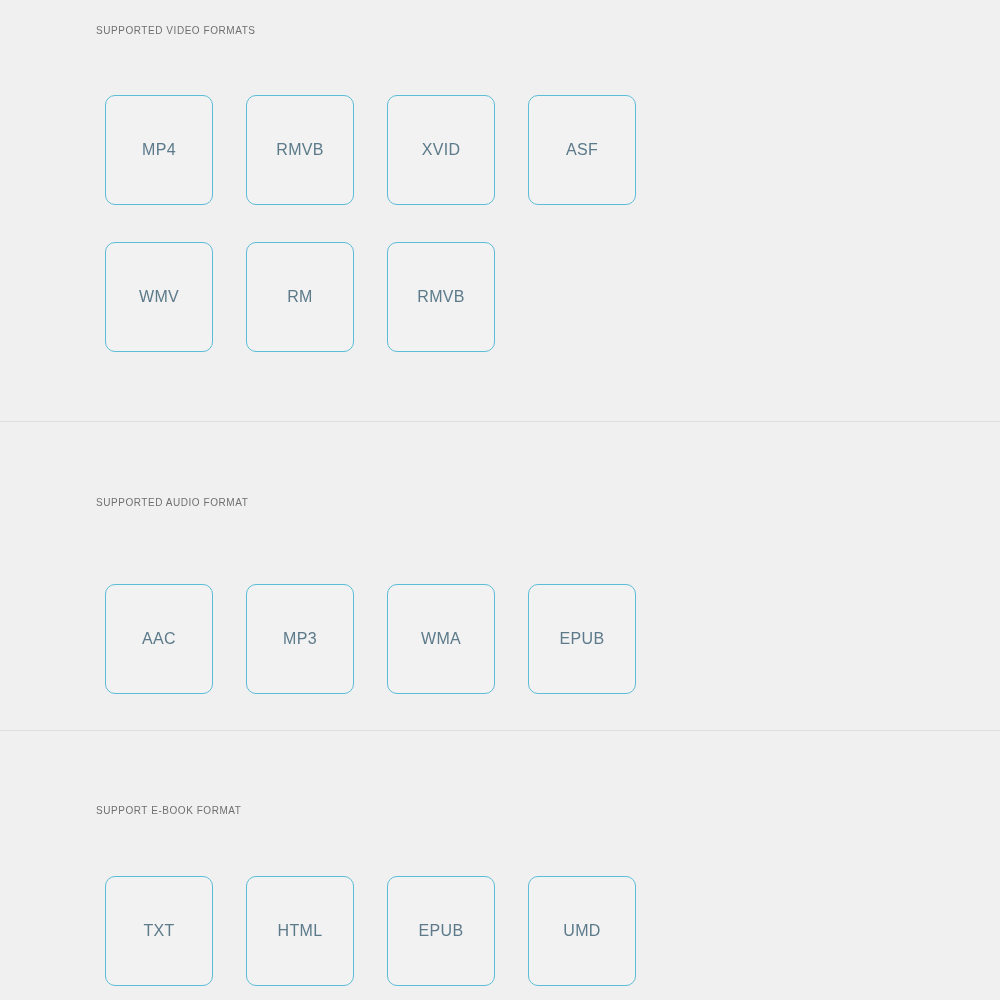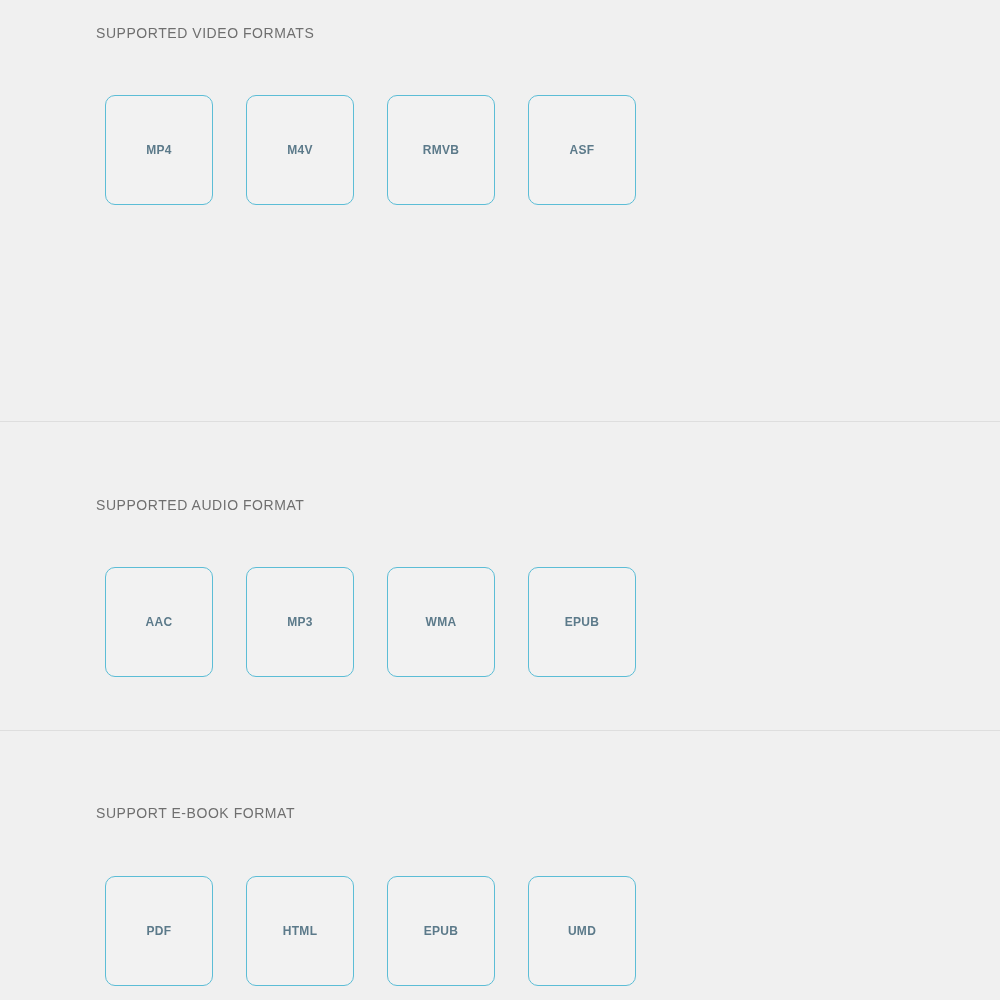--- a/index.html
+++ b/index.html
@@ -24,21 +24,21 @@
 
   .section {
     position: relative;
     box-sizing: border-box;
   }
 
   .section-heading {
     position: absolute;
     left: 96px;
     color: #6f6f6f;
-    font-size: 14px;
+    font-size: 10px;
     font-weight: 400;
     letter-spacing: 0.55px;
     white-space: nowrap;
     line-height: 1;
     font-family: "Liberation Sans", sans-serif;
   }
 
   .tile-grid {
     position: absolute;
     left: 105px;
@@ -61,22 +61,22 @@
     background: #f2f2f2;
     box-sizing: border-box;
     display: flex;
     align-items: center;
     justify-content: center;
     flex: 0 0 auto;
   }
 
   .tile-label {
     color: #5c7a8a;
-    font-size: 12px;
-    font-weight: 700;
+    font-size: 16px;
+    font-weight: 400;
     letter-spacing: 0.3px;
     line-height: 1;
     font-family: "Liberation Sans", sans-serif;
     user-select: none;
   }
 
   .divider {
     position: absolute;
     left: 0;
     width: 1000px;
@@ -89,46 +89,57 @@
   
   #section-video   { position: absolute; top: 0;   left: 0; width: 1000px; height: 421px; }
   #section-audio   { position: absolute; top: 422px; left: 0; width: 1000px; height: 308px; }
   #section-ebook   { position: absolute; top: 731px; left: 0; width: 1000px; height: 269px; }
 
   #heading-video { top: 26px; }
   #heading-audio { top: 76px; }
   #heading-ebook { top: 75px; }
 
   #grid-video { top: 95px; }
-  #grid-audio { top: 145px; }
+  #grid-audio { top: 162px; }
   #grid-ebook { top: 145px; }
 
   #divider-1 { top: 421px; }
   #divider-2 { top: 730px; }
 </style>
 </head>
 <body>
 
 <div class="page">
 
   <div class="section" id="section-video">
     <div class="section-heading" id="heading-video">SUPPORTED VIDEO FORMATS</div>
     <div class="tile-grid" id="grid-video">
         <div class="tile-row">
           <div class="tile">
             <span class="tile-label">MP4</span>
           </div>
           <div class="tile">
-            <span class="tile-label">M4V</span>
+            <span class="tile-label">RMVB</span>
+          </div>
+          <div class="tile">
+            <span class="tile-label">XVID</span>
+          </div>
+          <div class="tile">
+            <span class="tile-label">ASF</span>
+          </div>
+        </div>
+        <div class="tile-row">
+          <div class="tile">
+            <span class="tile-label">WMV</span>
+          </div>
+          <div class="tile">
+            <span class="tile-label">RM</span>
           </div>
           <div class="tile">
             <span class="tile-label">RMVB</span>
-          </div>
-          <div class="tile">
-            <span class="tile-label">ASF</span>
           </div>
         </div>
       </div>
   </div>
 
   <hr class="divider" id="divider-1">
 
   <div class="section" id="section-audio">
     <div class="section-heading" id="heading-audio">SUPPORTED AUDIO FORMAT</div>
     <div class="tile-grid" id="grid-audio">
@@ -149,21 +160,21 @@
       </div>
   </div>
 
   <hr class="divider" id="divider-2">
 
   <div class="section" id="section-ebook">
     <div class="section-heading" id="heading-ebook">SUPPORT E-BOOK FORMAT</div>
     <div class="tile-grid" id="grid-ebook">
         <div class="tile-row">
           <div class="tile">
-            <span class="tile-label">PDF</span>
+            <span class="tile-label">TXT</span>
           </div>
           <div class="tile">
             <span class="tile-label">HTML</span>
           </div>
           <div class="tile">
             <span class="tile-label">EPUB</span>
           </div>
           <div class="tile">
             <span class="tile-label">UMD</span>
           </div>

